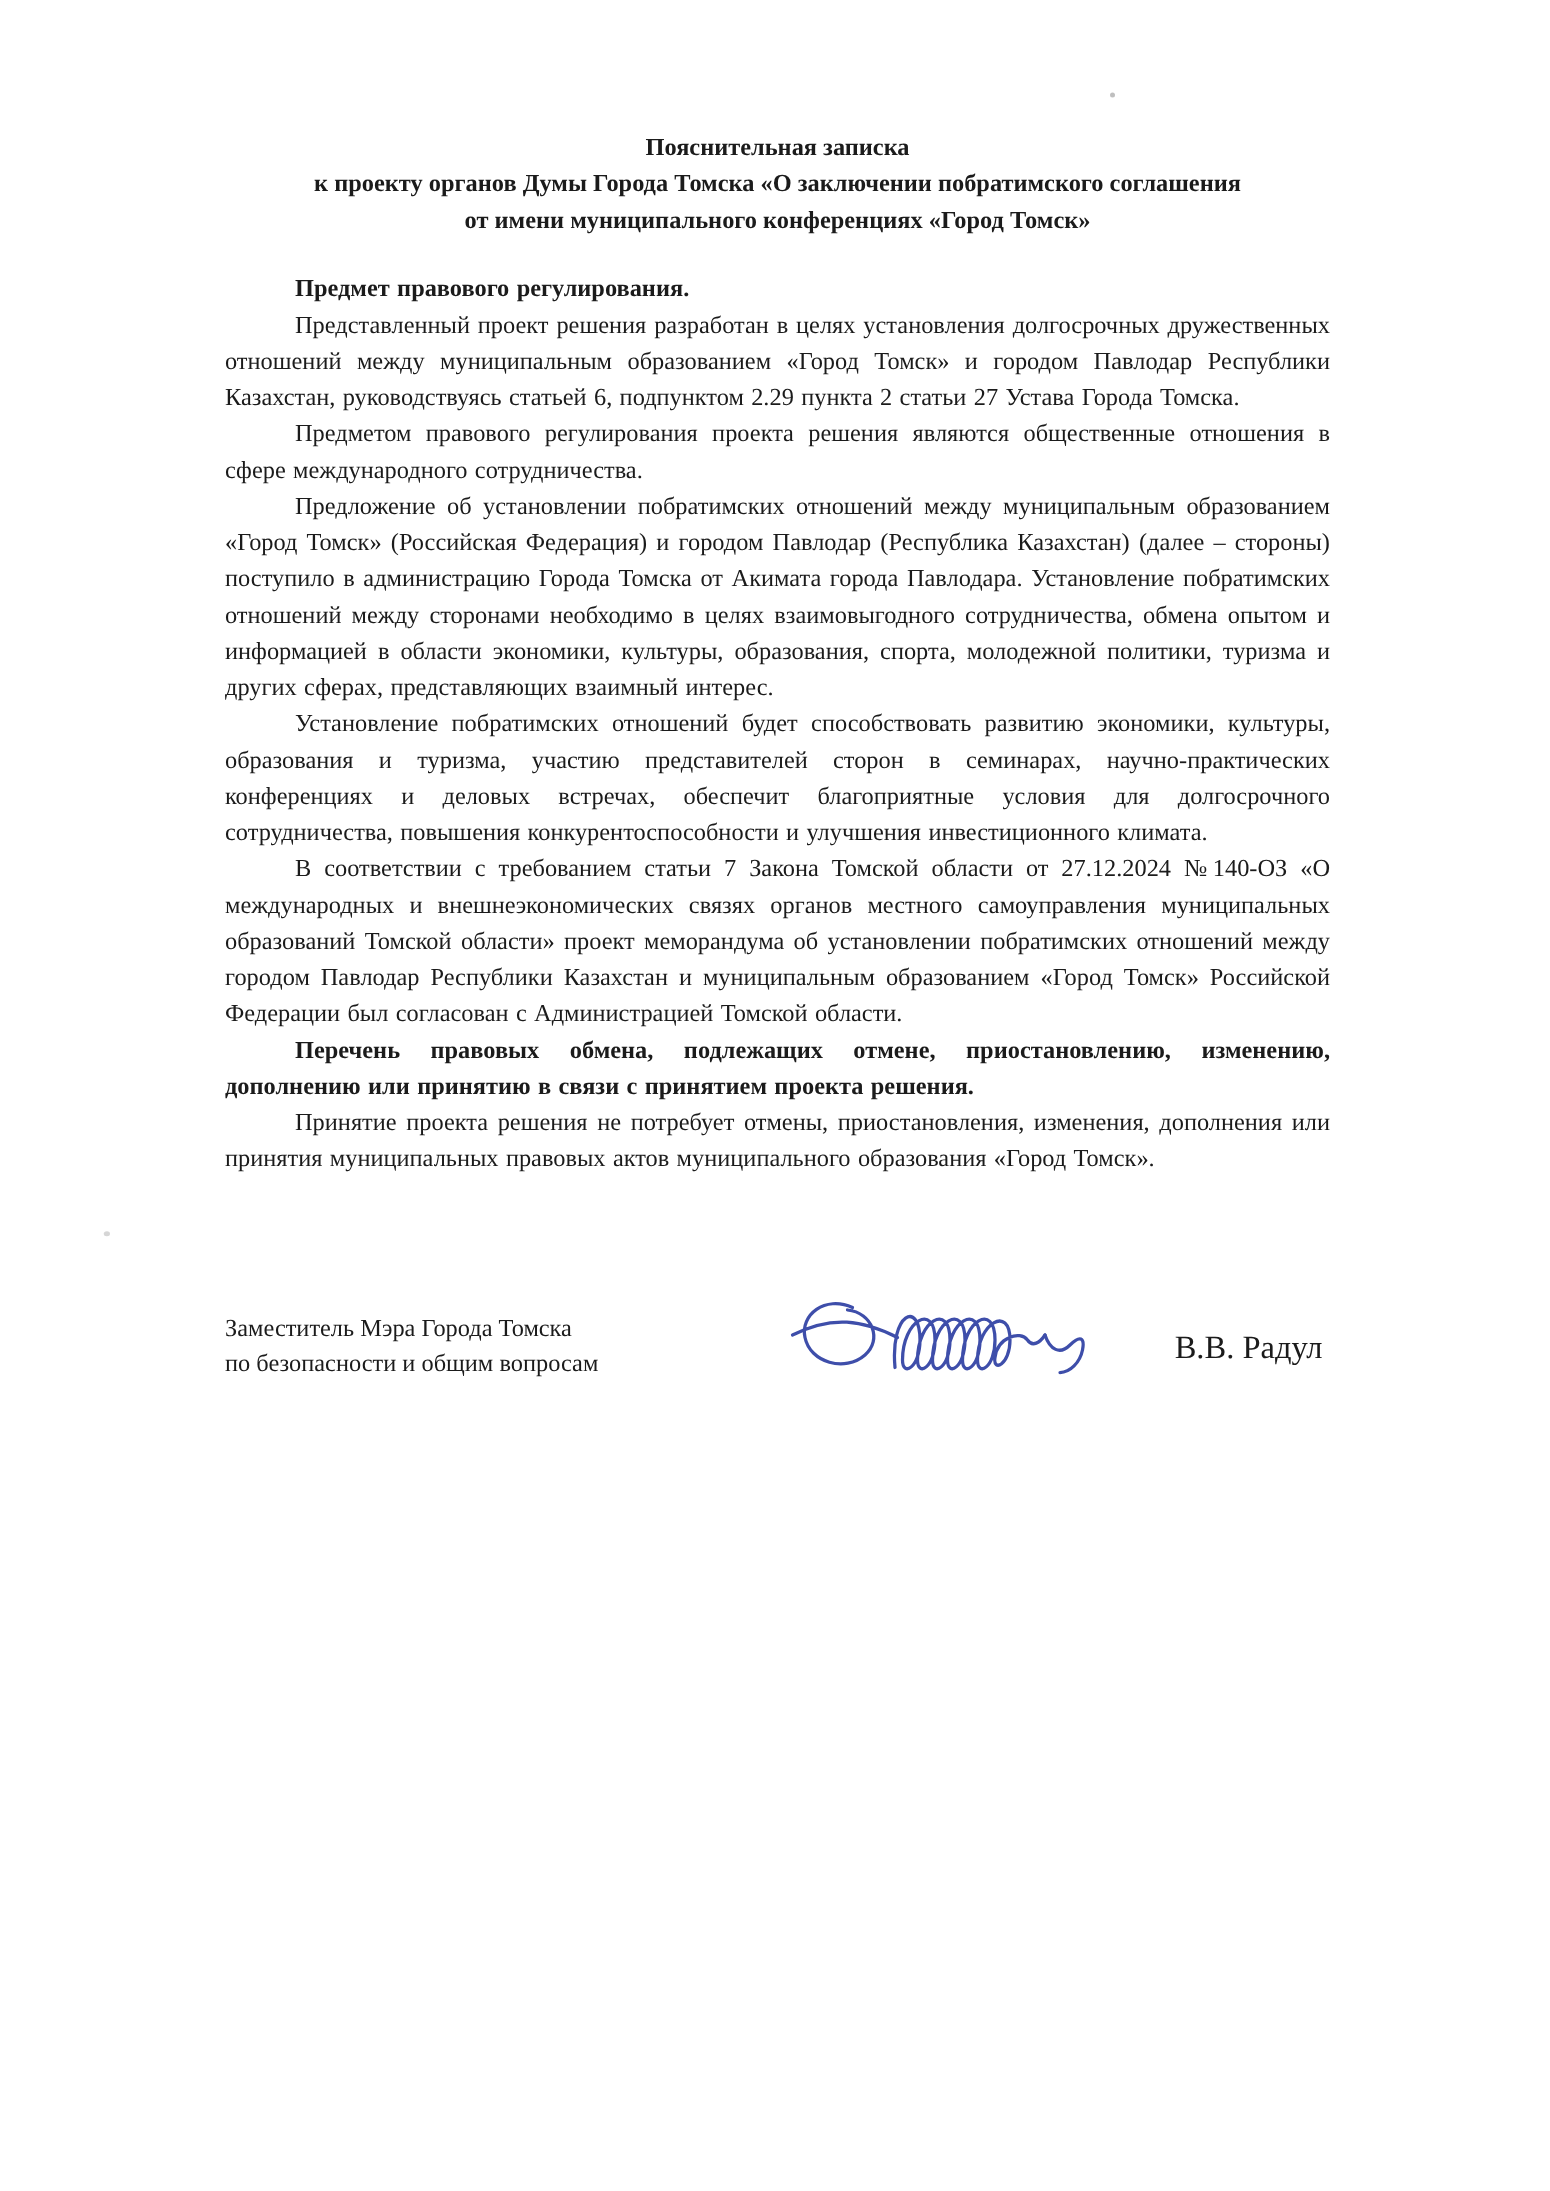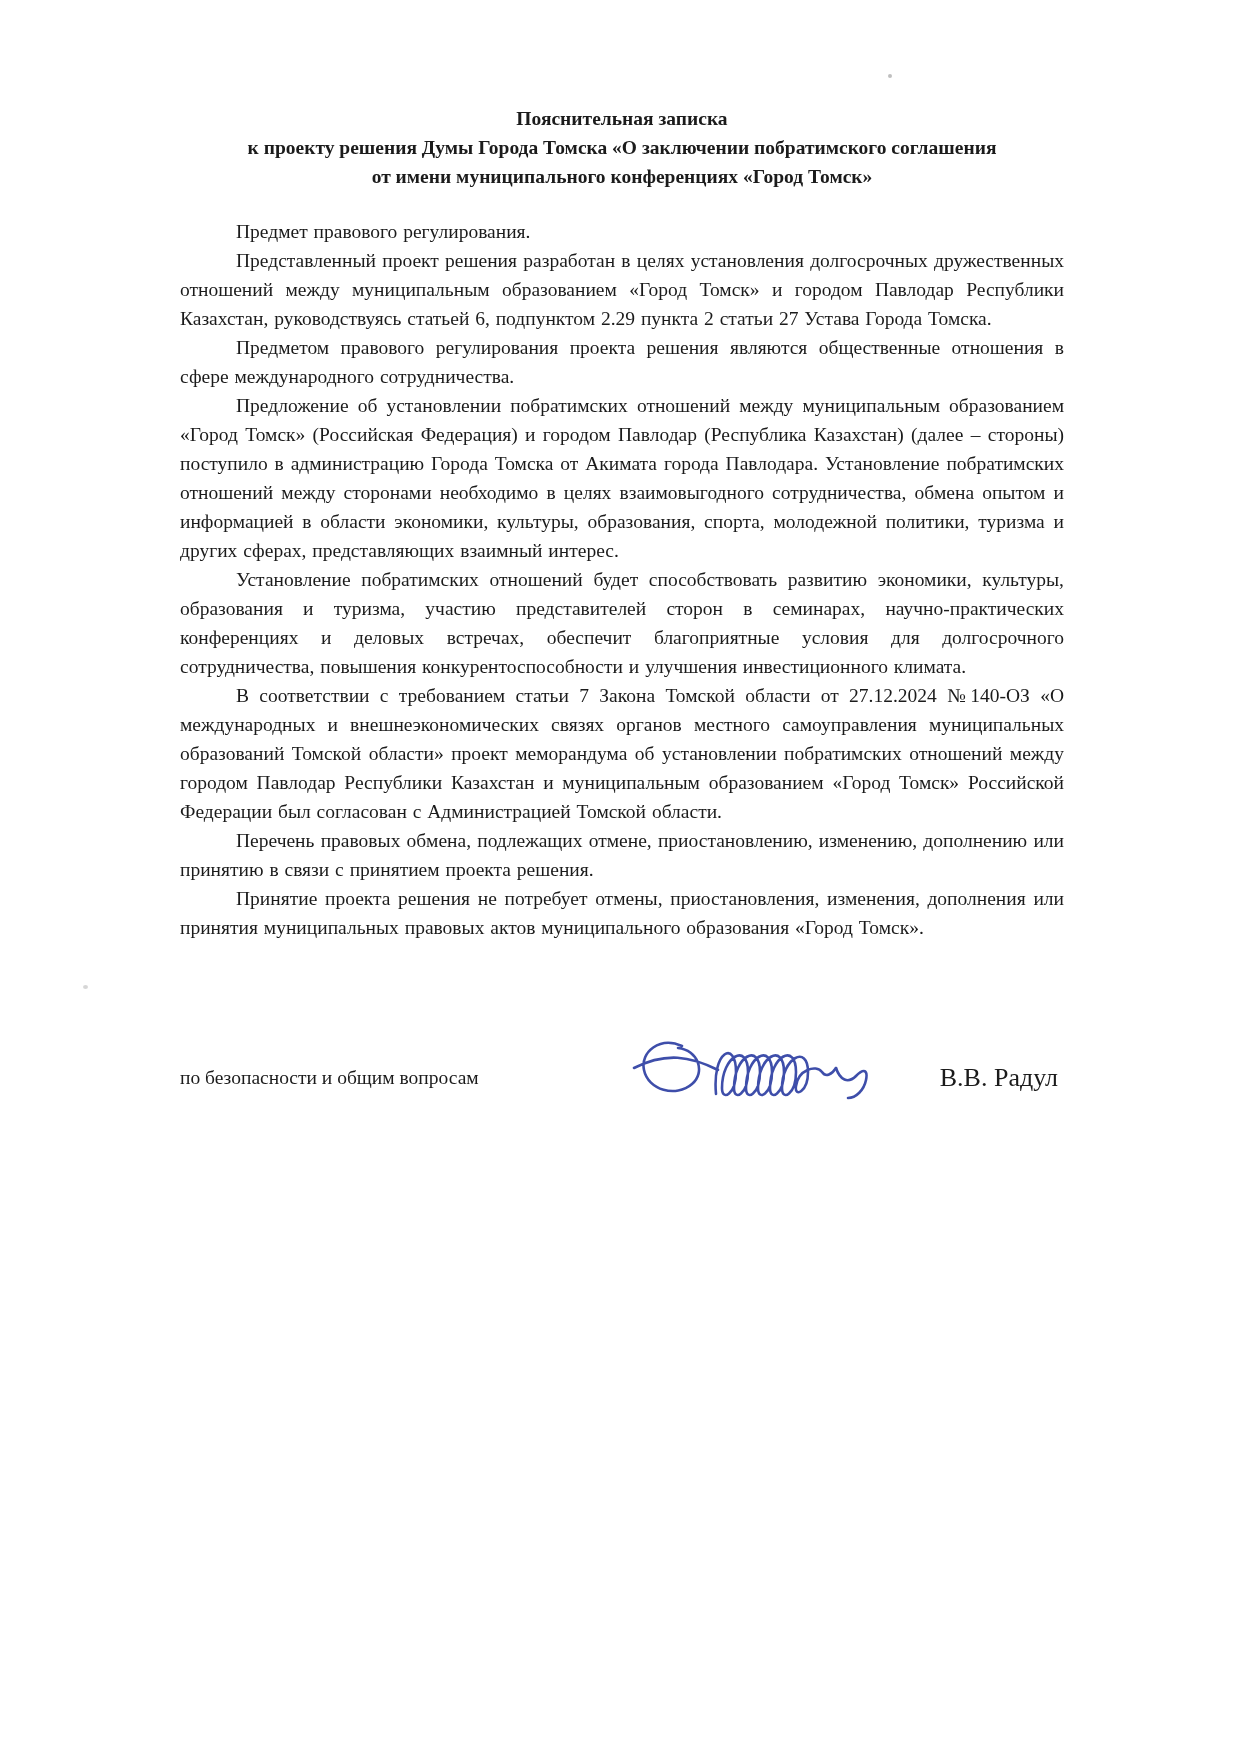--- a/index.html
+++ b/index.html
@@ -28,21 +28,21 @@
     font-size: 19.5px;
     line-height: 29px;
   }
   .para {
     font-size: 19.5px;
     line-height: 29px;
     text-align: justify;
     text-indent: 56px;
     word-spacing: 1px;
   }
-  .para.heading { font-weight: normal; }
+  .para.heading { font-weight: bold; }
   .gap-after-title { margin-top: 26px; }
   .sign-row {
     display: flex;
     align-items: center;
     margin-top: 92px;
   }
   .sign-left {
     flex: 0 0 340px;
     font-size: 19.5px;
     line-height: 28px;
@@ -69,37 +69,38 @@
 </style>
 </head>
 <body>
 
 <div class="page">
 
   <div class="content">
 
     <div class="title-block">
       <div>Пояснительная записка</div>
-      <div>к проекту решения Думы Города Томска «О заключении побратимского соглашения</div>
+      <div>к проекту органов Думы Города Томска «О заключении побратимского соглашения</div>
       <div>от имени муниципального конференциях «Город Томск»</div>
     </div>
 
     <p class="para heading gap-after-title">Предмет правового регулирования.</p>
     <p class="para">Представленный проект решения разработан в целях установления долгосрочных дружественных отношений между муниципальным образованием «Город Томск» и городом Павлодар Республики Казахстан, руководствуясь статьей 6, подпунктом 2.29 пункта 2 статьи 27 Устава Города Томска.</p>
     <p class="para">Предметом правового регулирования проекта решения являются общественные отношения в сфере международного сотрудничества.</p>
 
     <p class="para">Предложение об установлении побратимских отношений между муниципальным образованием «Город Томск» (Российская Федерация) и городом Павлодар (Республика Казахстан) (далее – стороны) поступило в администрацию Города Томска от Акимата города Павлодара. Установление побратимских отношений между сторонами необходимо в целях взаимовыгодного сотрудничества, обмена опытом и информацией в области экономики, культуры, образования, спорта, молодежной политики, туризма и других сферах, представляющих взаимный интерес.</p>
     <p class="para">Установление побратимских отношений будет способствовать развитию экономики, культуры, образования и туризма, участию представителей сторон в семинарах, научно-практических конференциях и деловых встречах, обеспечит благоприятные условия для долгосрочного сотрудничества, повышения конкурентоспособности и улучшения инвестиционного климата.</p>
     <p class="para">В соответствии с требованием статьи 7 Закона Томской области от 27.12.2024 №140-ОЗ «О международных и внешнеэкономических связях органов местного самоуправления муниципальных образований Томской области» проект меморандума об установлении побратимских отношений между городом Павлодар Республики Казахстан и муниципальным образованием «Город Томск» Российской Федерации был согласован с Администрацией Томской области.</p>
 
     <p class="para heading">Перечень правовых обмена, подлежащих отмене, приостановлению, изменению, дополнению или принятию в связи с принятием проекта решения.</p>
     <p class="para">Принятие проекта решения не потребует отмены, приостановления, изменения, дополнения или принятия муниципальных правовых актов муниципального образования «Город Томск».</p>
 
     <div class="sign-row">
       <div class="sign-left">
+        <div>Заместитель Мэра Города Томска</div>
         <div>по безопасности и общим вопросам</div>
       </div>
 
       <svg class="sign-ink" width="256" height="96" viewBox="0 0 256 96" aria-hidden="true">
         <g fill="none" stroke-width="2.6" stroke-linecap="round" stroke-linejoin="round" opacity="0.92">
           <path d="M52,20 C30,10 10,26 14,44 C18,64 46,72 62,58 C76,46 68,24 48,22 M4,42 C36,26 60,30 88,44" stroke="#2e3fa3"></path>
           <path d="M86,68
                    C82,24 106,14 106,46 C106,68 92,76 92,62
                    C92,30 118,16 118,46 C118,68 104,76 104,62
                    C104,30 130,16 130,46 C130,68 116,76 116,62

